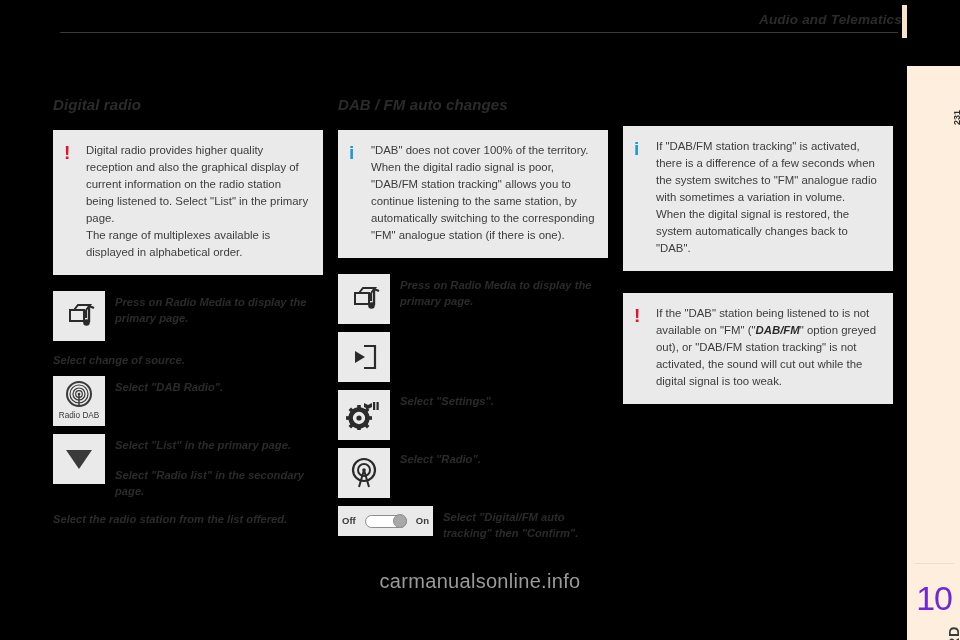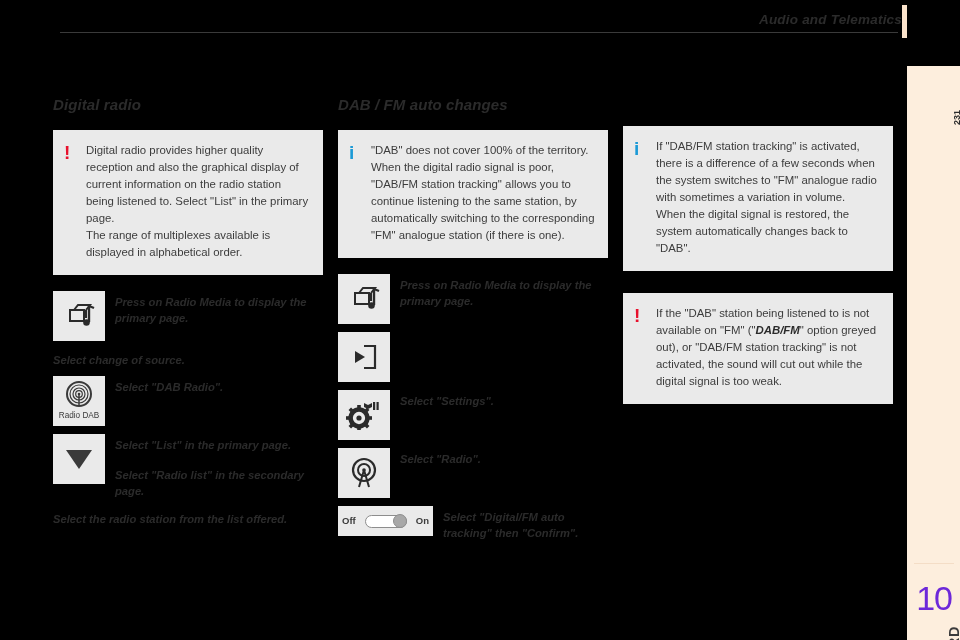--- a/index.html
+++ b/index.html
@@ -368,13 +368,14 @@
       <div class="body" style="white-space:pre-line">If "DAB/FM station tracking" is activated, there is a difference of a few seconds when the system switches to "FM" analogue radio with sometimes a variation in volume.
 When the digital signal is restored, the system automatically changes back to "DAB".</div>
     </div>
 
     <div class="callout" style="margin-top:22px">
       <div class="mark warn">!</div>
       <div class="body"><span>If the "DAB" station being listened to is not available on "FM" ("</span><b>DAB/FM</b><span>" option greyed out), or "DAB/FM station tracking" is not activated, the sound will cut out while the digital signal is too weak.</span></div>
     </div>
   </div>
 
+  <div class="watermark">carmanualsonline.info</div>
 </div>
 
 </body></html>

